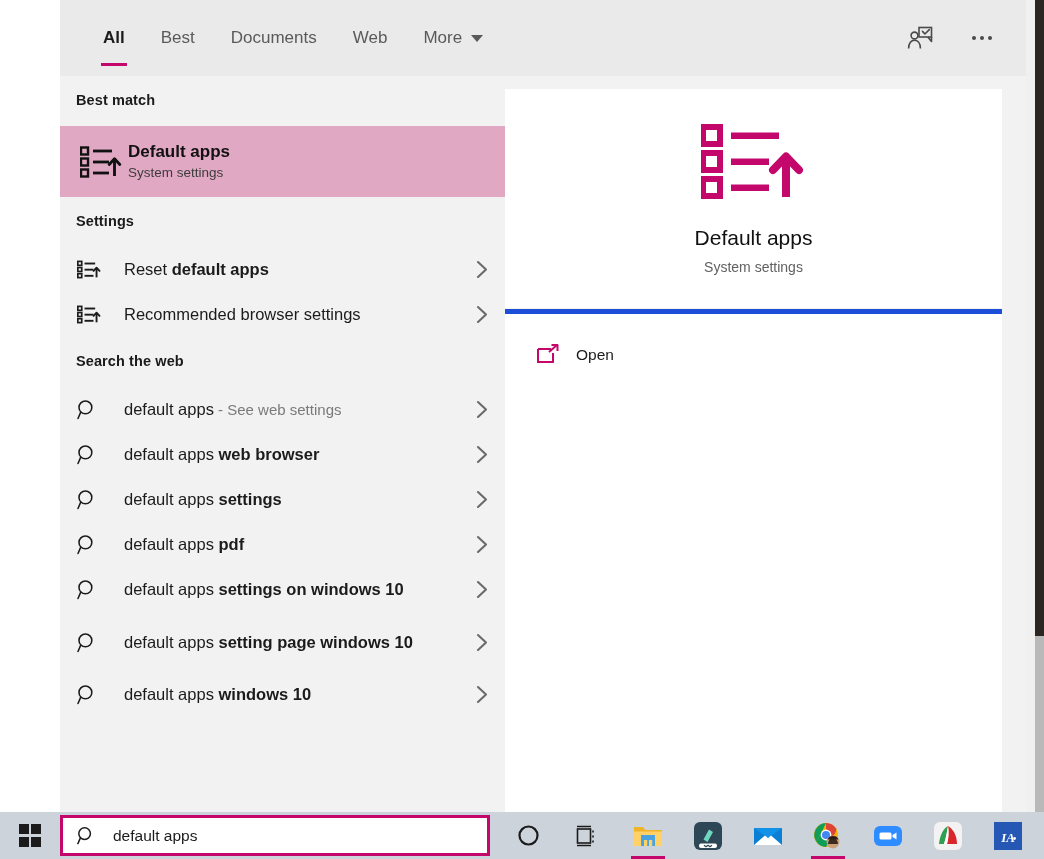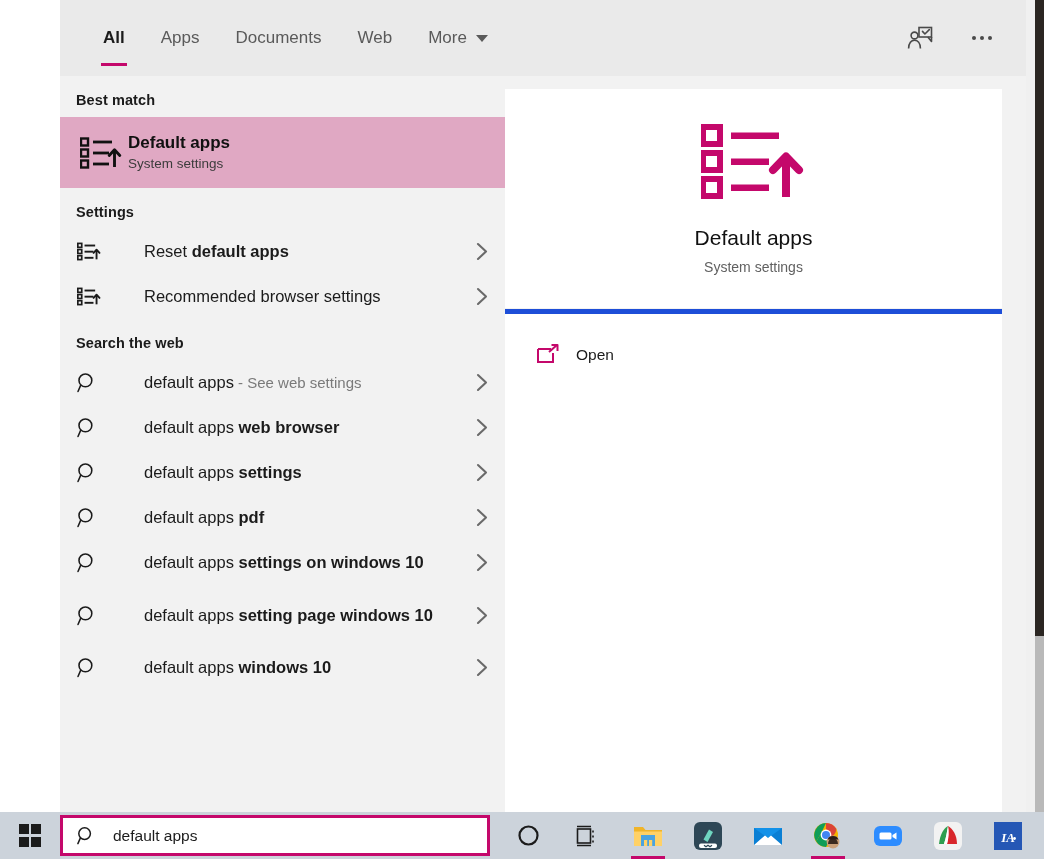--- a/index.html
+++ b/index.html
@@ -112,21 +112,21 @@
     height: 736px;
     background: #f2f2f2;
     position: relative;
   }
 
   
   .section-hdr {
     font-size: 14.5px;
     font-weight: 700;
     color: #1b1b1b;
-    padding: 16px 0 9px 16px;
+    padding: 16px 0 18px 16px;
     letter-spacing: .1px;
   }
 
   
   .bestmatch {
     height: 71px;
     background: #e0a8c3;
     display: flex;
     align-items: center;
     padding-left: 14px;
@@ -138,21 +138,20 @@
   .bm-sub { font-size: 13.5px; color: #3c3c3c; line-height: 1.45; margin-top: 1px; }
 
   
   .row {
     display: flex;
     align-items: center;
     min-height: 45px;
     padding-left: 14px;
     padding-right: 12px;
     cursor: default;
-    gap: 20px;
   }
   .row.tall { min-height: 60px; }
   .row .r-icon { width: 50px; flex: 0 0 50px; display: flex; justify-content: flex-start; padding-left: 3px; }
   .row .r-label {
     flex: 1 1 auto;
     font-size: 16.5px;
     color: #1b1b1b;
     line-height: 1.38;
     padding-right: 10px;
   }
@@ -257,21 +256,21 @@
   <div class="desktop-right-light"></div>
 
   <div id="flyout">
 
     <div id="tabstrip">
       <div class="tabs" id="tabs-container">
           <div class="tab active">
             <span>All</span>
           </div>
           <div class="tab">
-            <span>Apps</span>
+            <span>Best</span>
           </div>
           <div class="tab">
             <span>Documents</span>
           </div>
           <div class="tab">
             <span>Web</span>
           </div>
           <div class="tab">
             <span>More</span>
             <span class="caret"></span>

